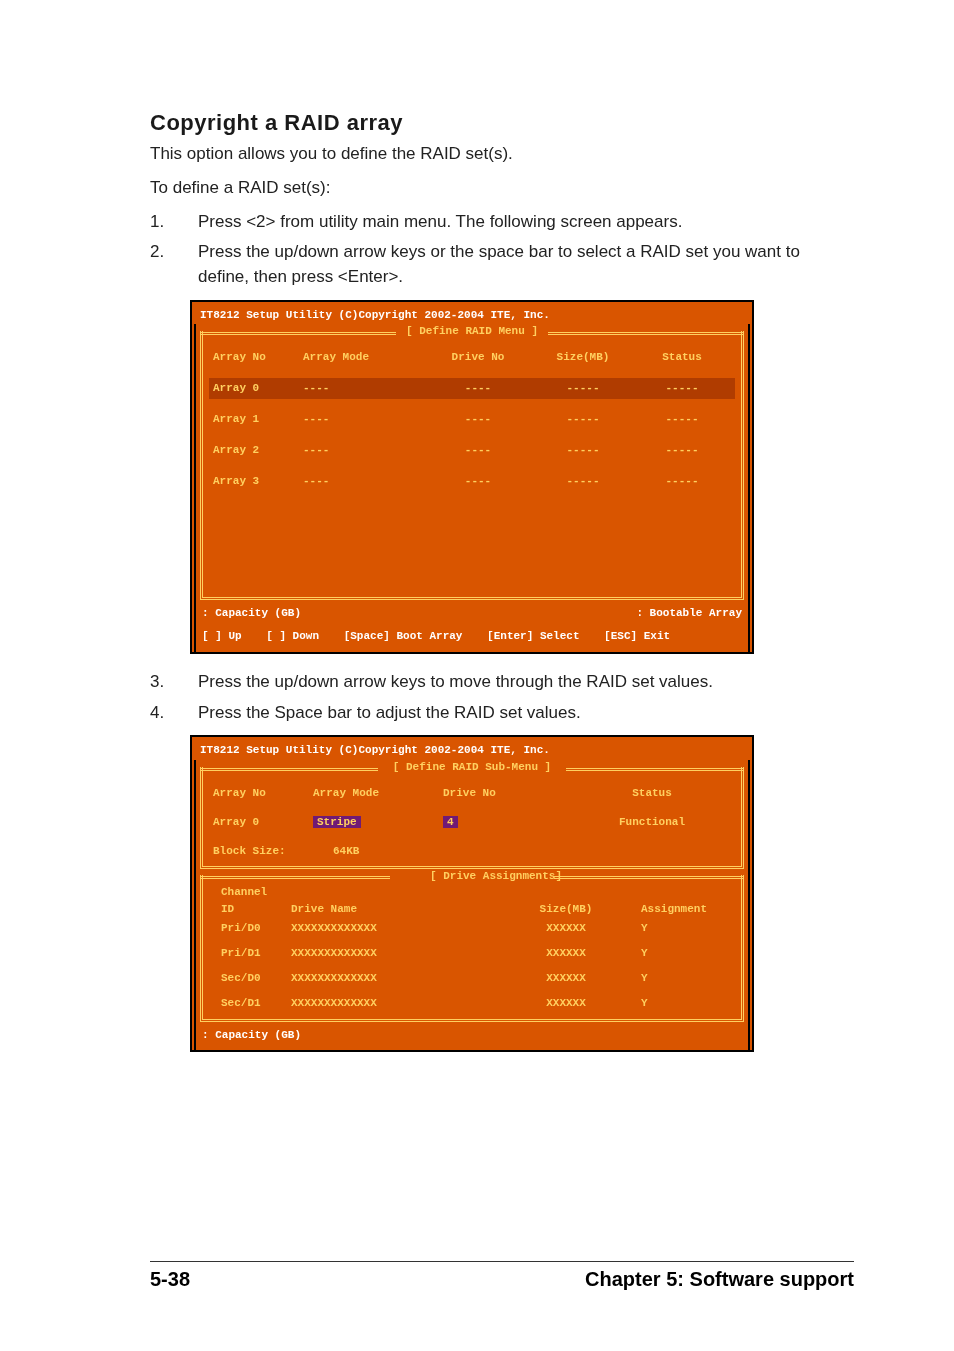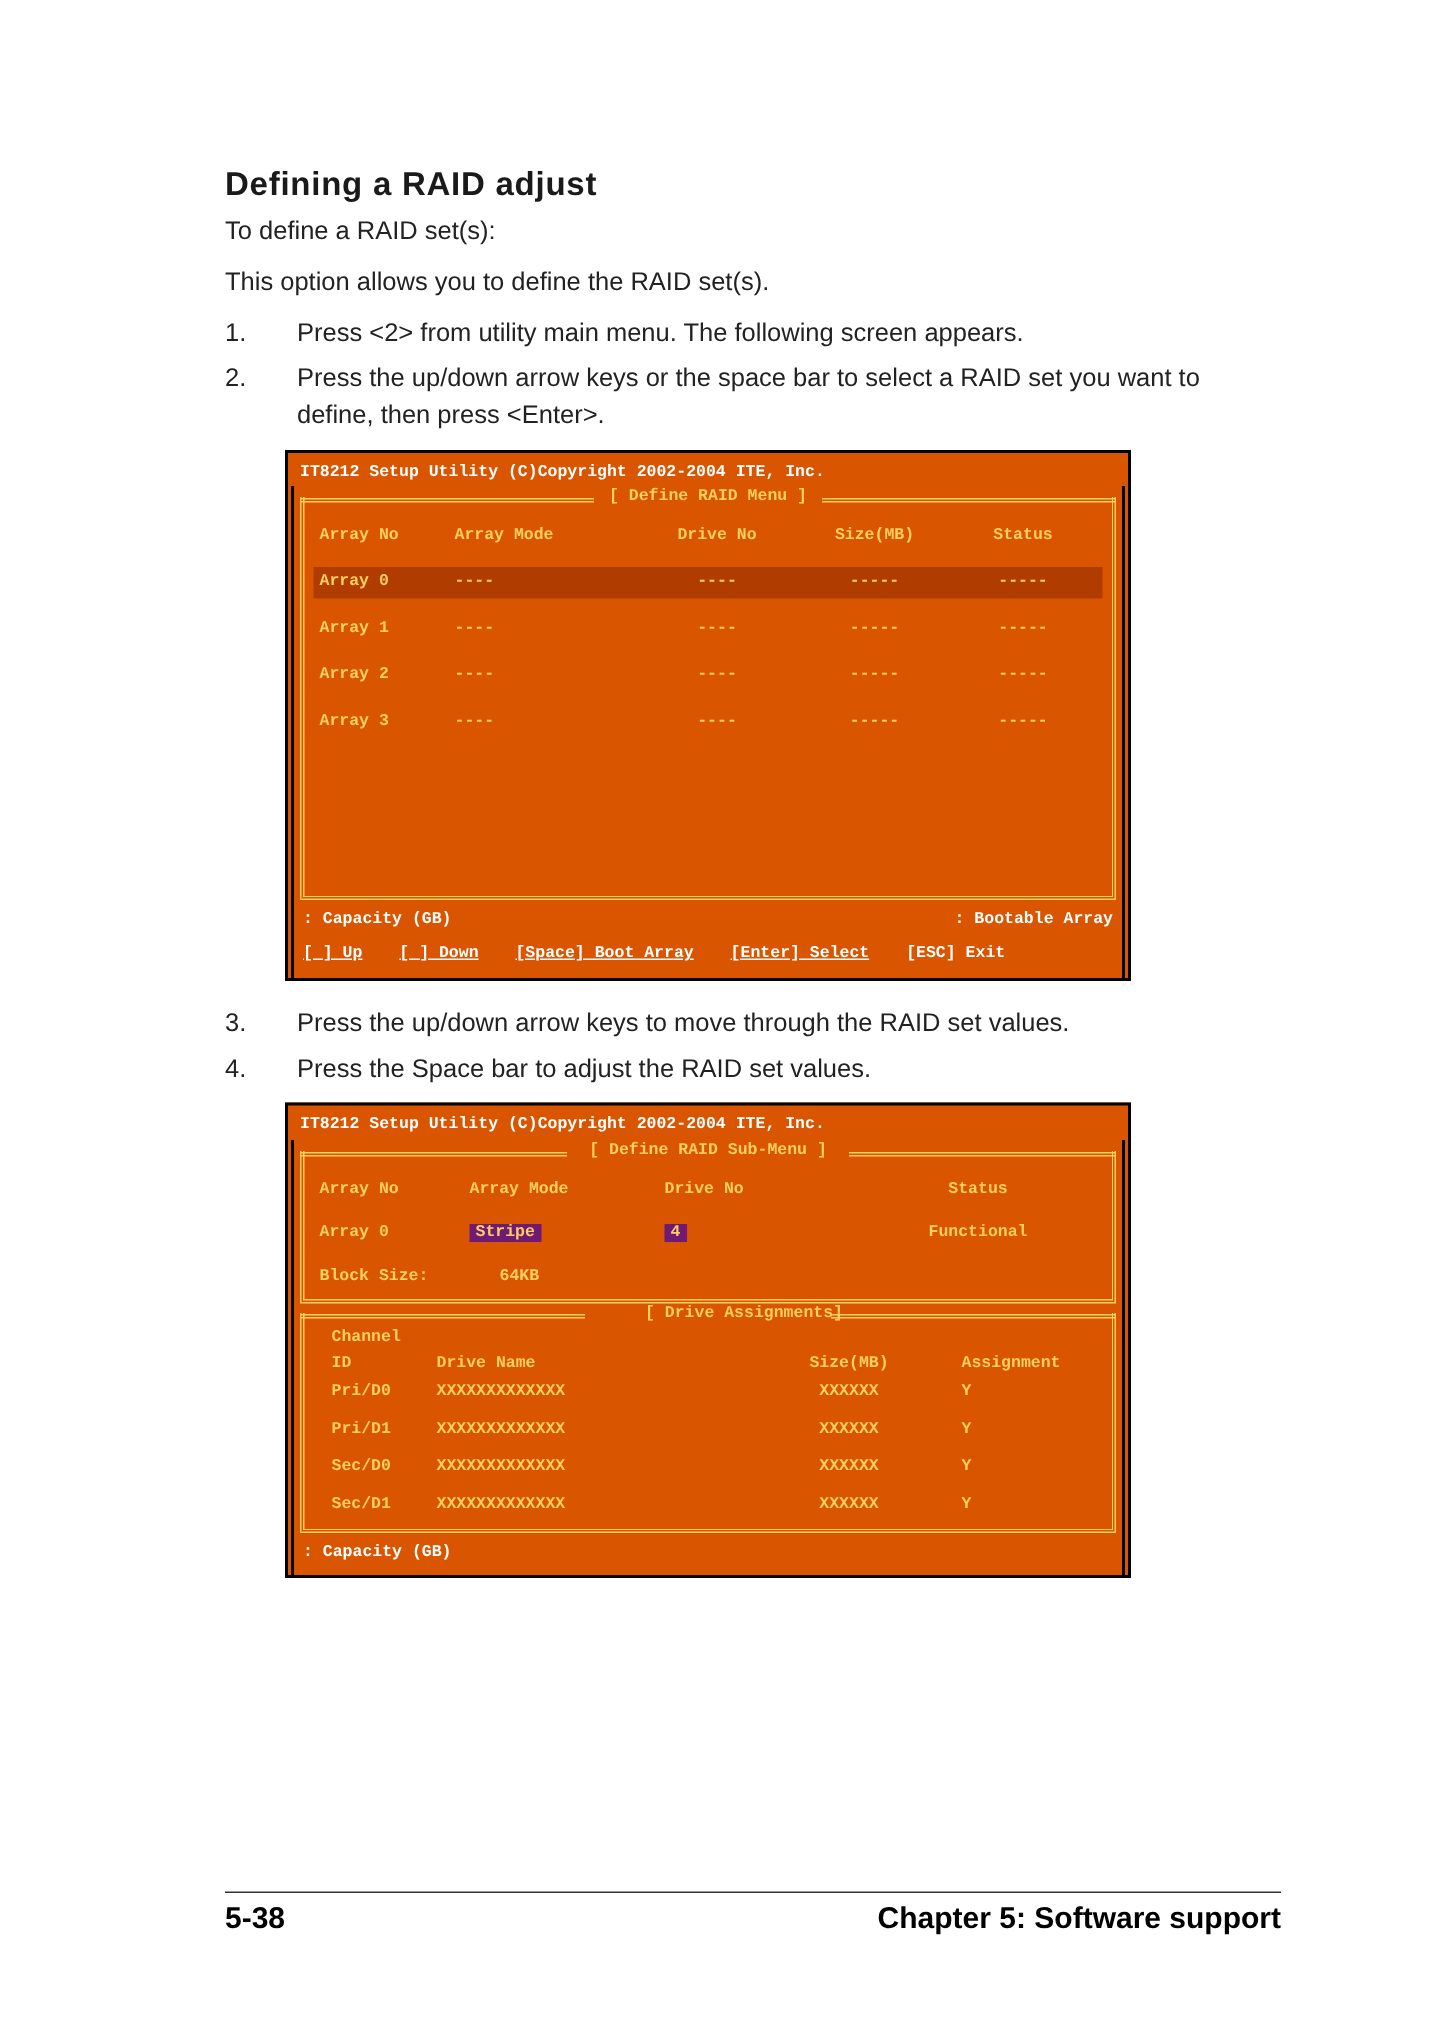--- a/index.html
+++ b/index.html
@@ -102,21 +102,21 @@
   }
   .row .c1 { width: 90px; }
   .row .c2 { width: 120px; text-align: left; }
   .row .c3 { width: 110px; text-align: center; }
   .row .c4 { width: 100px; text-align: center; }
   .row .c5 { flex: 1; text-align: center; }
   .footer-row {
     color: #fff;
     padding: 2px 6px 6px 6px;
   }
-  .footer-row .seg { margin-right: 18px; text-decoration: underline; }
+  .footer-row .seg { margin-right: 18px; }
   .footer-row.right-top {
     display: flex;
   }
   .footer-row.right-top .spacer { flex: 1; }
   
   .rowb { display: flex; color: #ffd060; padding: 3px 4px; }
   .rowb .b1 { width: 100px; }
   .rowb .b2 { width: 130px; }
   .rowb .b3 { width: 130px; }
   .rowb .b4 { flex: 1; text-align: center; }
@@ -142,23 +142,23 @@
     font-size: 20px;
     font-weight: bold;
     padding: 0;
   }
   .page-footer .row .right { margin-left: auto; }
 </style>
 </head>
 <body>
 
 <div class="page">
-  <div class="heading">Defining a RAID adjust</div>
+  <div class="heading">Copyright a RAID array</div>
+  <div class="body-text">This option allows you to define the RAID set(s).</div>
   <div class="body-text">To define a RAID set(s):</div>
-  <div class="body-text">This option allows you to define the RAID set(s).</div>
 
   <div class="ol">
     <div class="li">
       <span class="num">1.</span>
       <span>Press &lt;2&gt; from utility main menu. The following screen appears.</span>
     </div>
     <div class="li">
       <span class="num">2.</span>
       <span>Press the up/down arrow keys or the space bar to select a RAID set you want to define, then press &lt;Enter&gt;.</span>
     </div>

